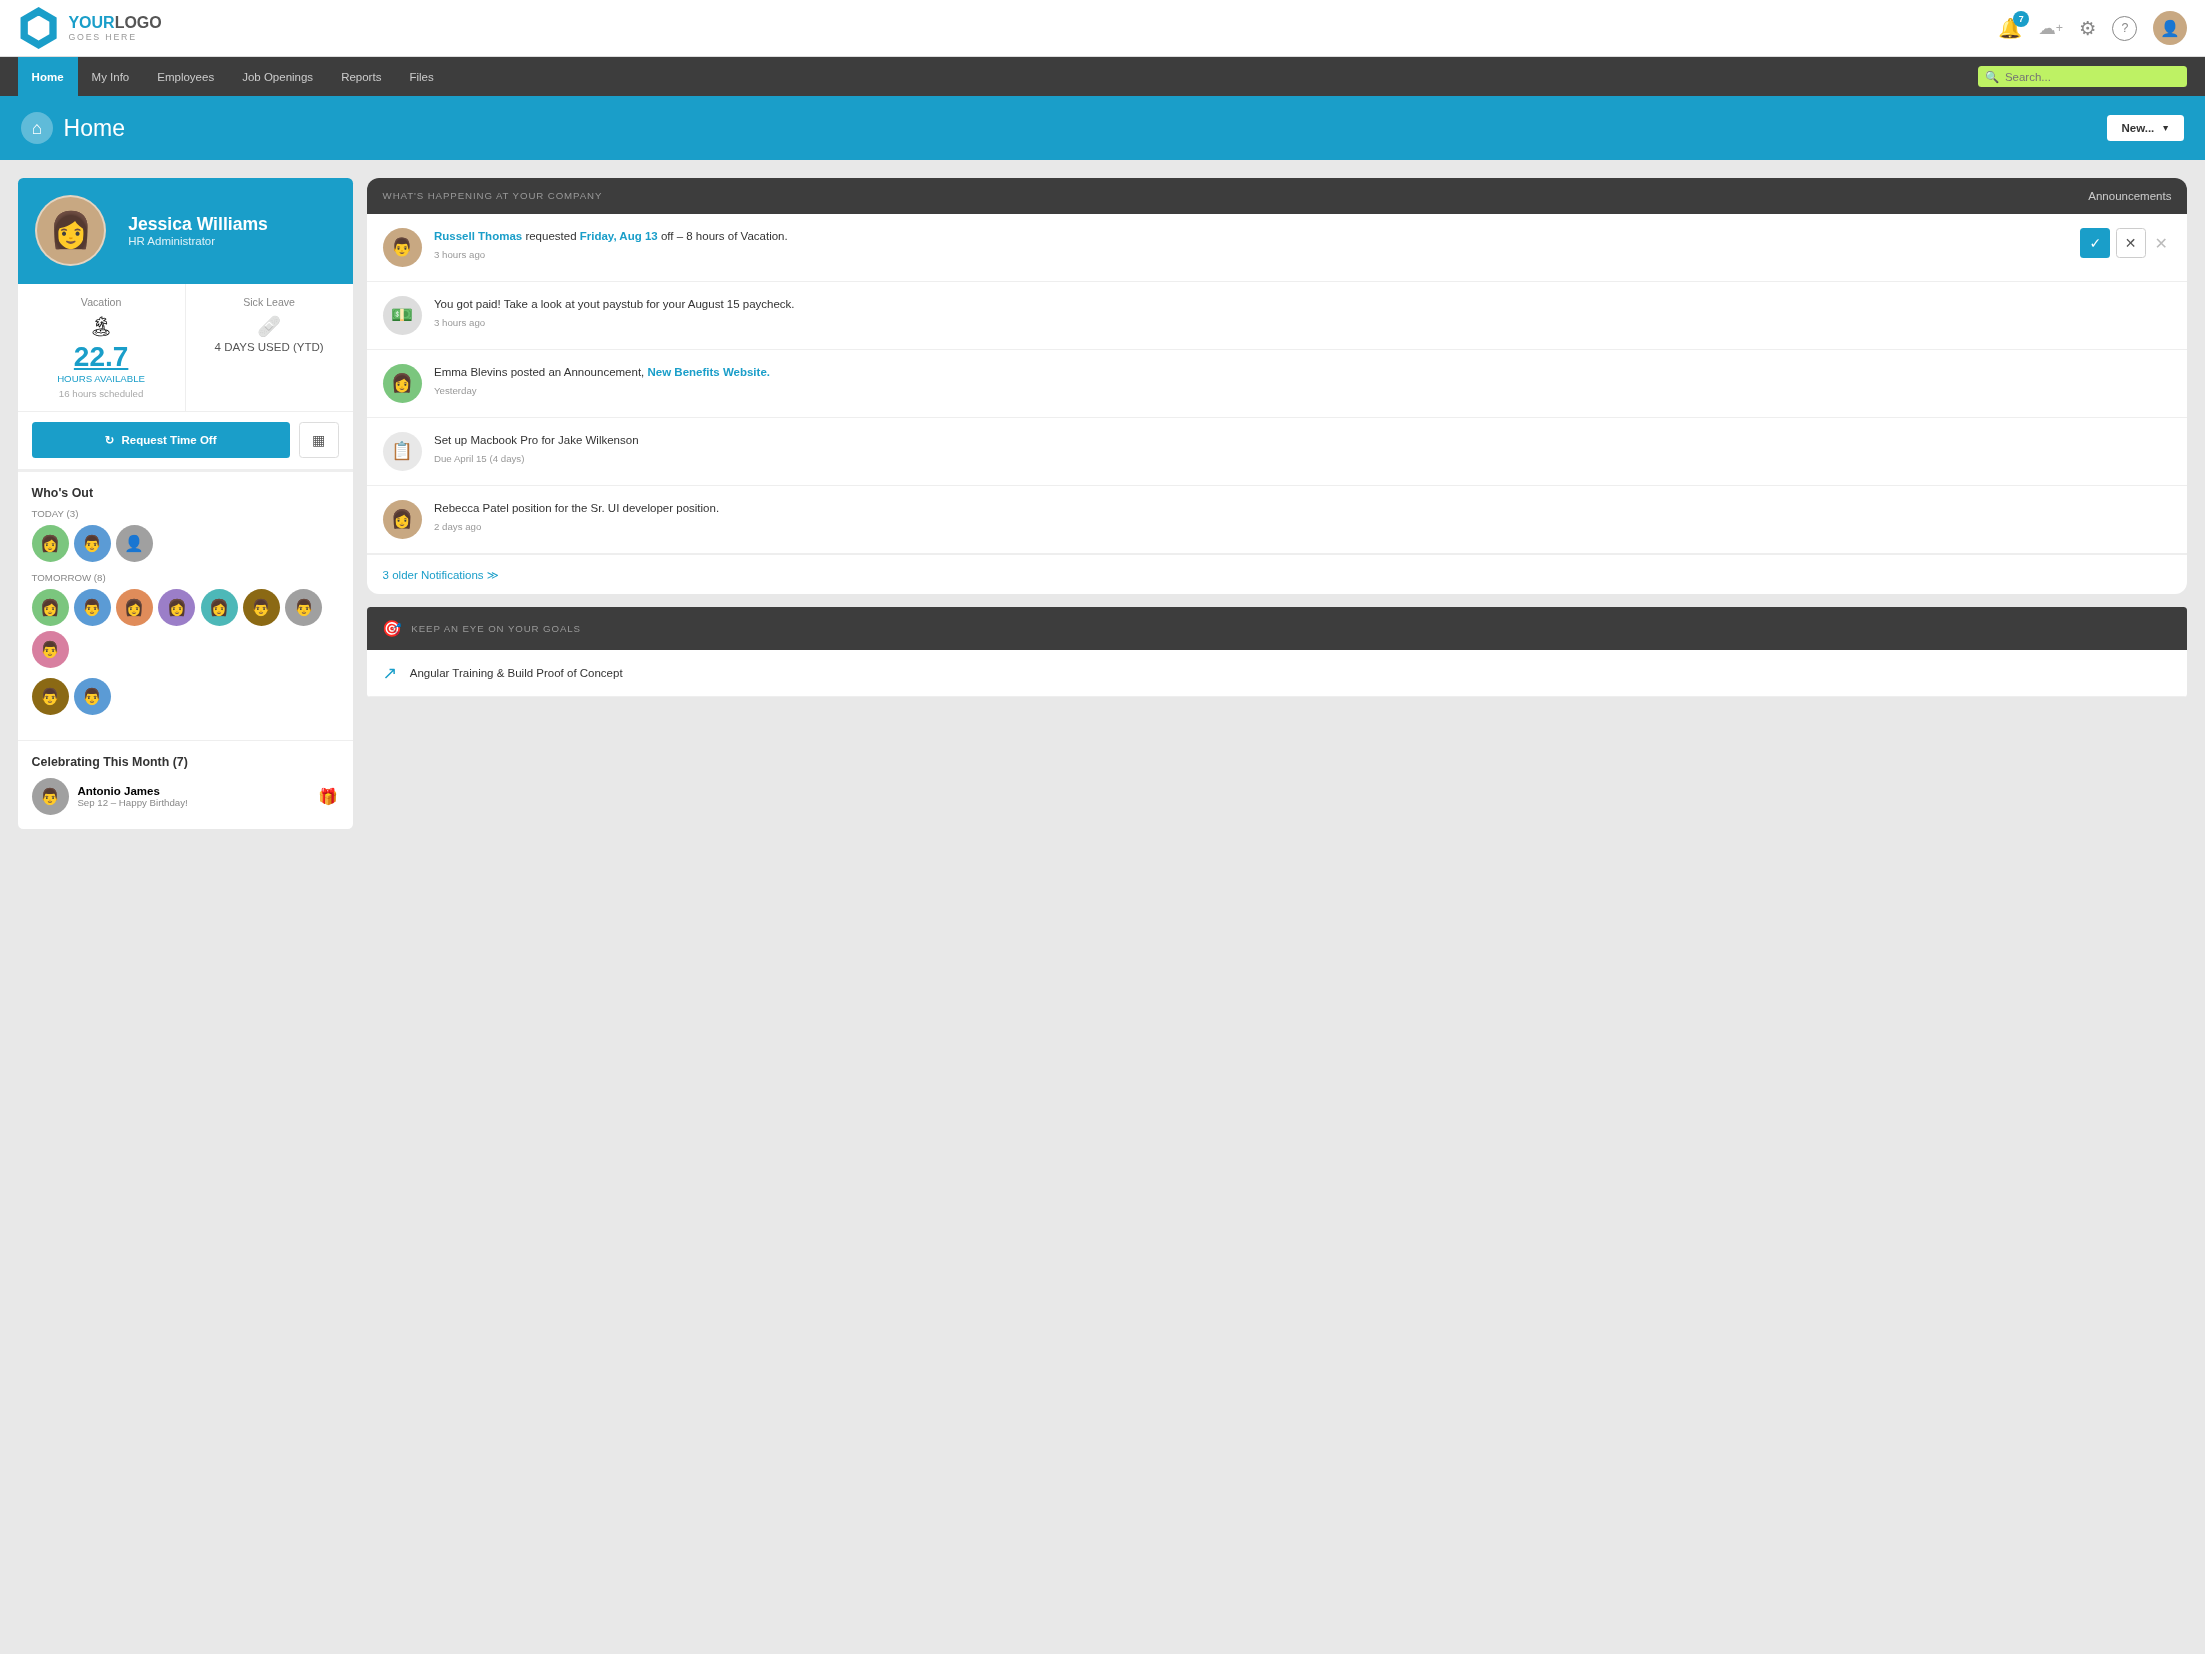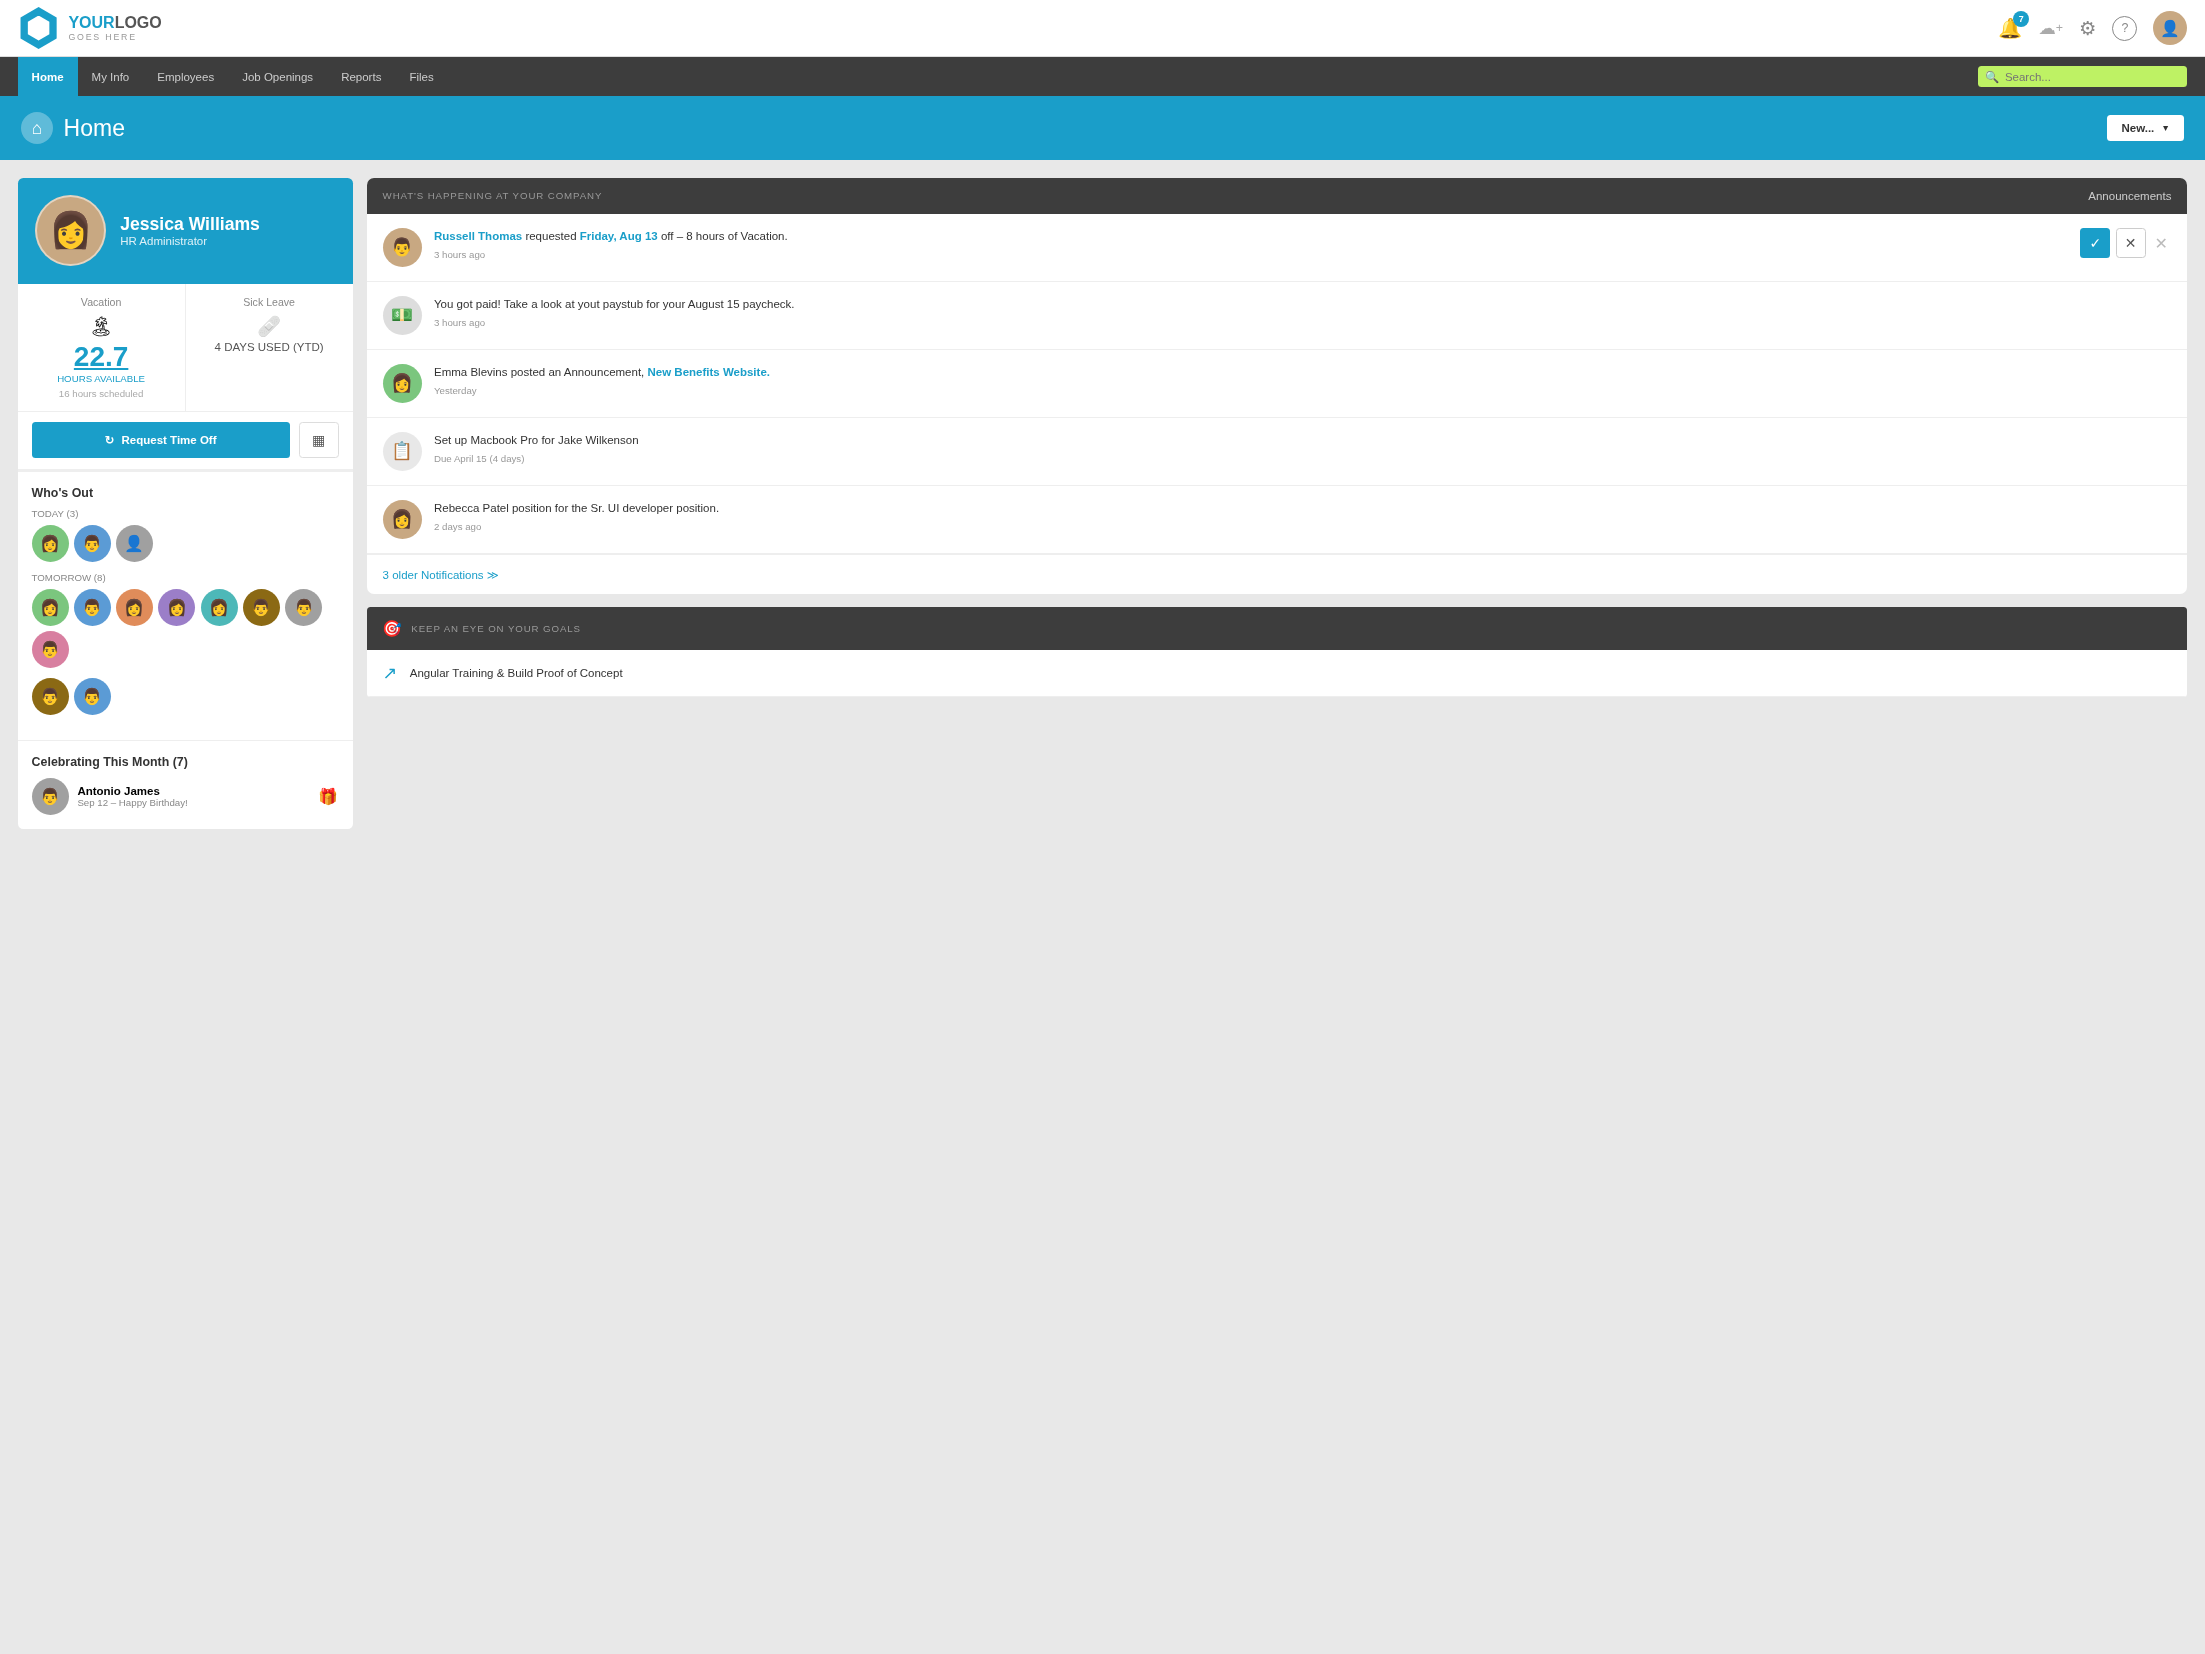--- a/index.html
+++ b/index.html
@@ -124,21 +124,21 @@
       padding: 17.6px;
       display: flex; align-items: center; gap: 14px;
     }
     .profile-avatar {
       width: 71px; height: 71px; border-radius: 50%;
       background: #c8a882; overflow: hidden;
       border: 2.6px solid rgba(255,255,255,0.5);
       display: flex; align-items: center; justify-content: center;
       font-size: 35px;
     }
-    .profile-info { color: white; }
+    .profile-info { color: white; margin-left: 8px; }
     .profile-name { font-size: 17.6px; font-weight: 600; }
     .profile-role { font-size: 11.5px; opacity: 0.85; }
 
     
     .leave-stats {
       background: white;
       display: flex;
       border-bottom: 0.9px solid #eee;
     }
     .leave-col {
@@ -191,21 +191,21 @@
     .mini-avatar.gray { background: #a0a0a0; }
     .mini-avatar.pink { background: #d87fa0; }
     .mini-avatar.brown { background: #8b6914; }
     .celebrate-item { display: flex; align-items: center; justify-content: space-between; }
     .celebrate-left { display: flex; align-items: center; gap: 8.8px; }
     .celebrate-name { font-size: 11.5px; font-weight: 600; }
     .celebrate-date { font-size: 9.7px; color: #888; }
 
     
     .notifications-card {
-      background: white; border-radius: 7px; overflow: hidden;
+      background: white; border-radius: 12px; overflow: hidden;
     }
     .notif-header {
       background: #3d3d3d; padding: 12.4px 16px;
       display: flex; align-items: center; justify-content: space-between;
     }
     .notif-header-title { color: #999; font-size: 9.7px; letter-spacing: 0.9px; text-transform: uppercase; }
     .announcements-link { color: #ccc; font-size: 11.5px; cursor: pointer; }
     .notif-item {
       padding: 14px 16px; border-bottom: 0.9px solid #eee;
       display: flex; align-items: flex-start; gap: 12.4px;

